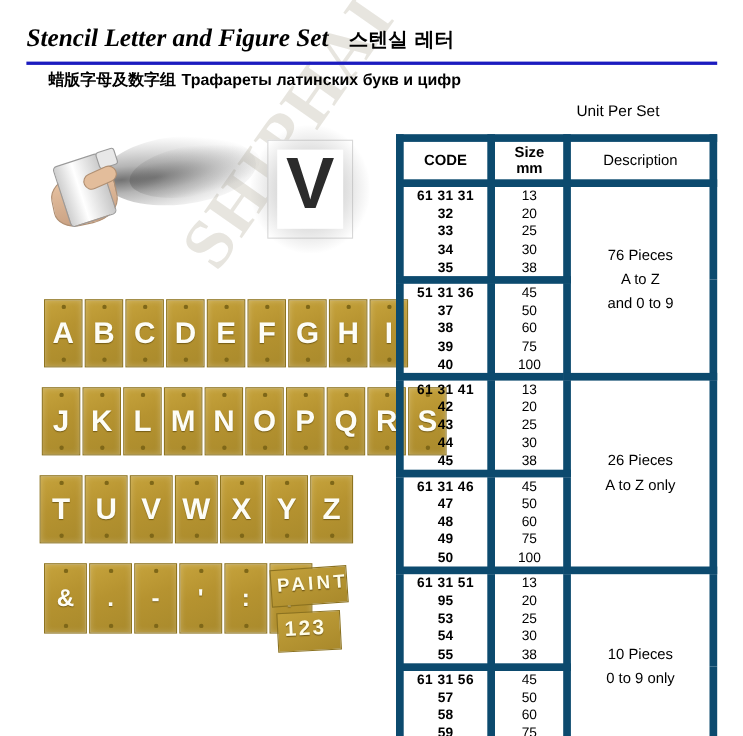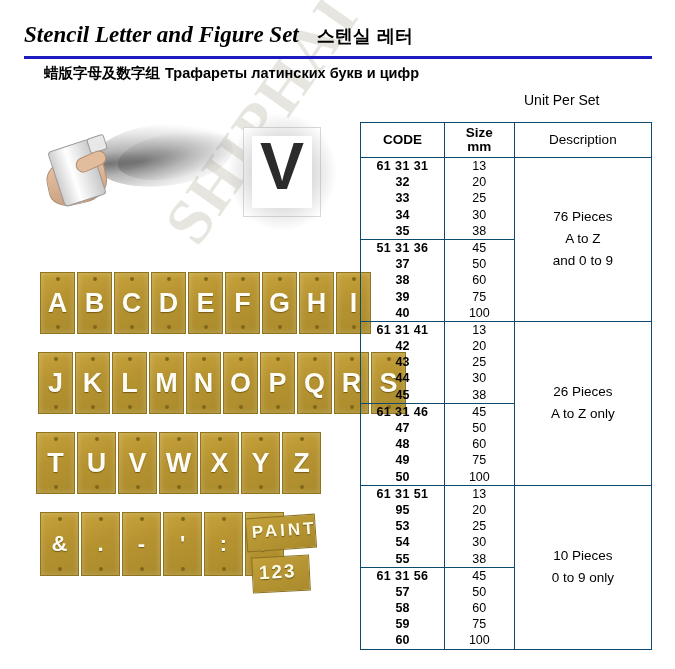--- a/index.html
+++ b/index.html
@@ -88,21 +88,21 @@
   
   .table {
     position: absolute;
     left: 360px;
     top: 122px;
     width: 292px;
     border-collapse: collapse;
     font-size: 13px;
   }
   .table td, .table th {
-    border: 1px solid #0c4a6e;
+    border: 7px solid #0c4a6e;
     padding: 0;
     text-align: center;
     vertical-align: middle;
     margin-left: 30px;
   }
   .table thead th {
     font-weight: bold;
     height: 34px;
     font-size: 13.5px;
     line-height: 14px;

